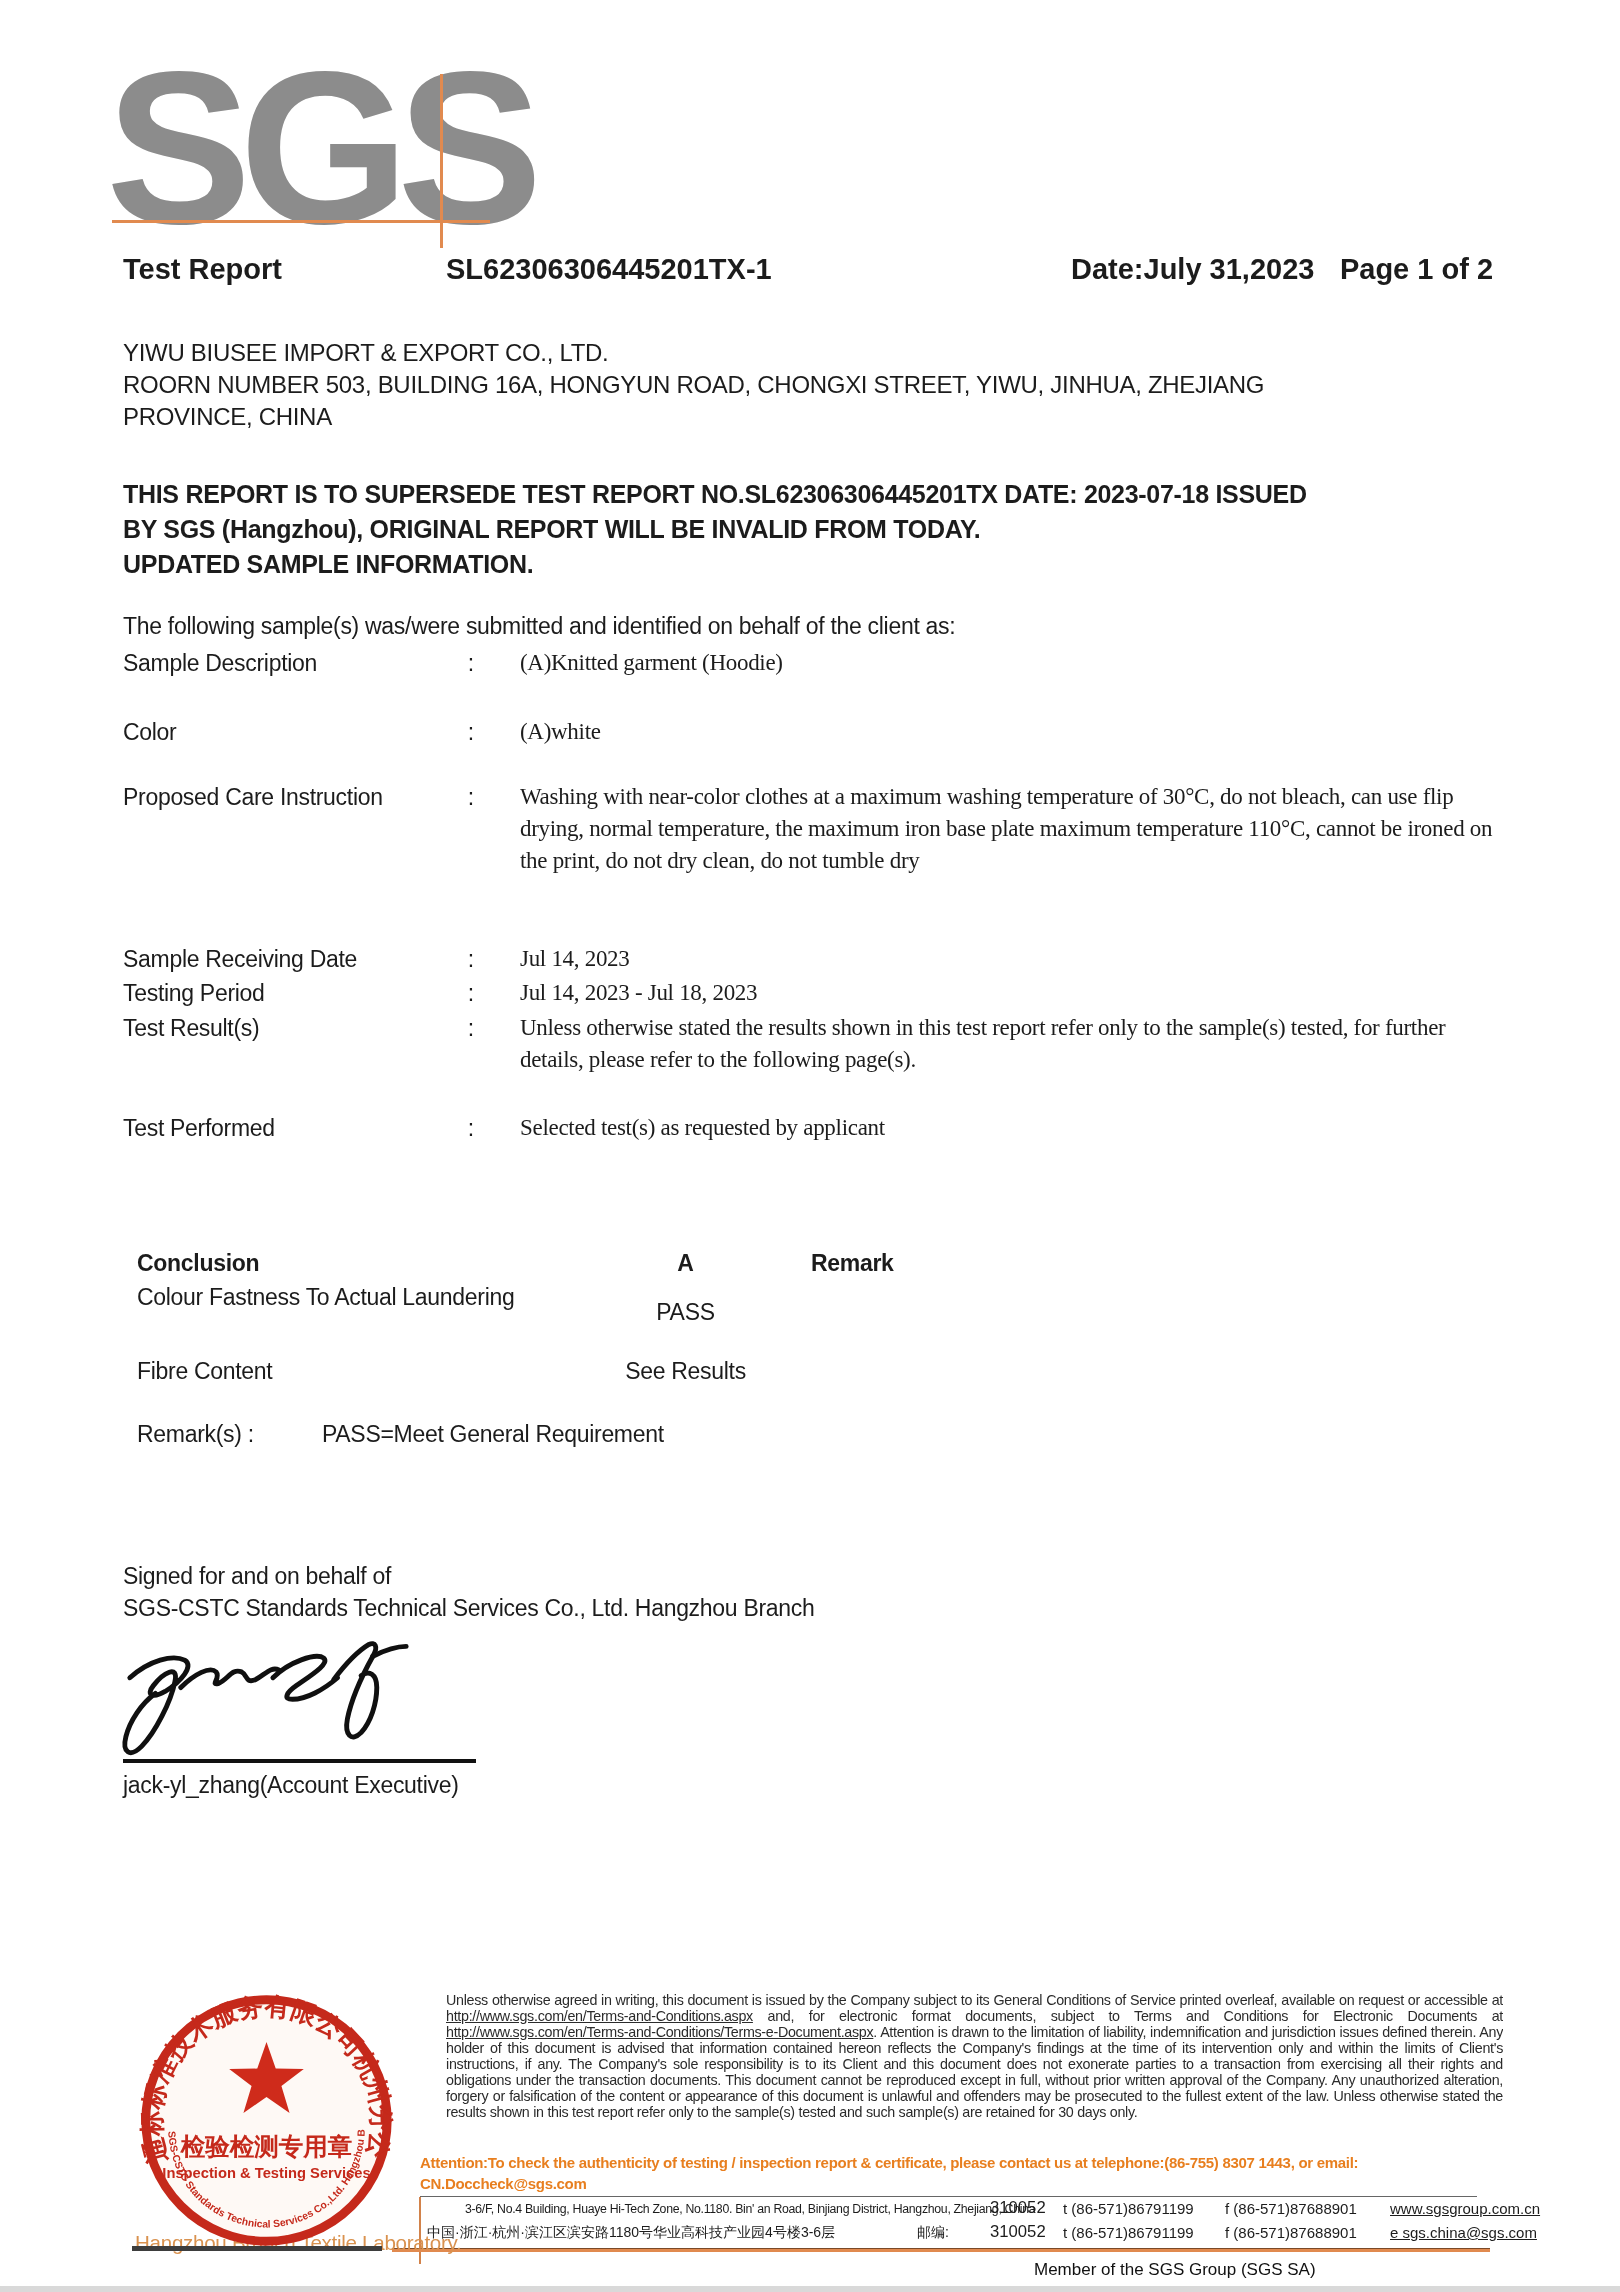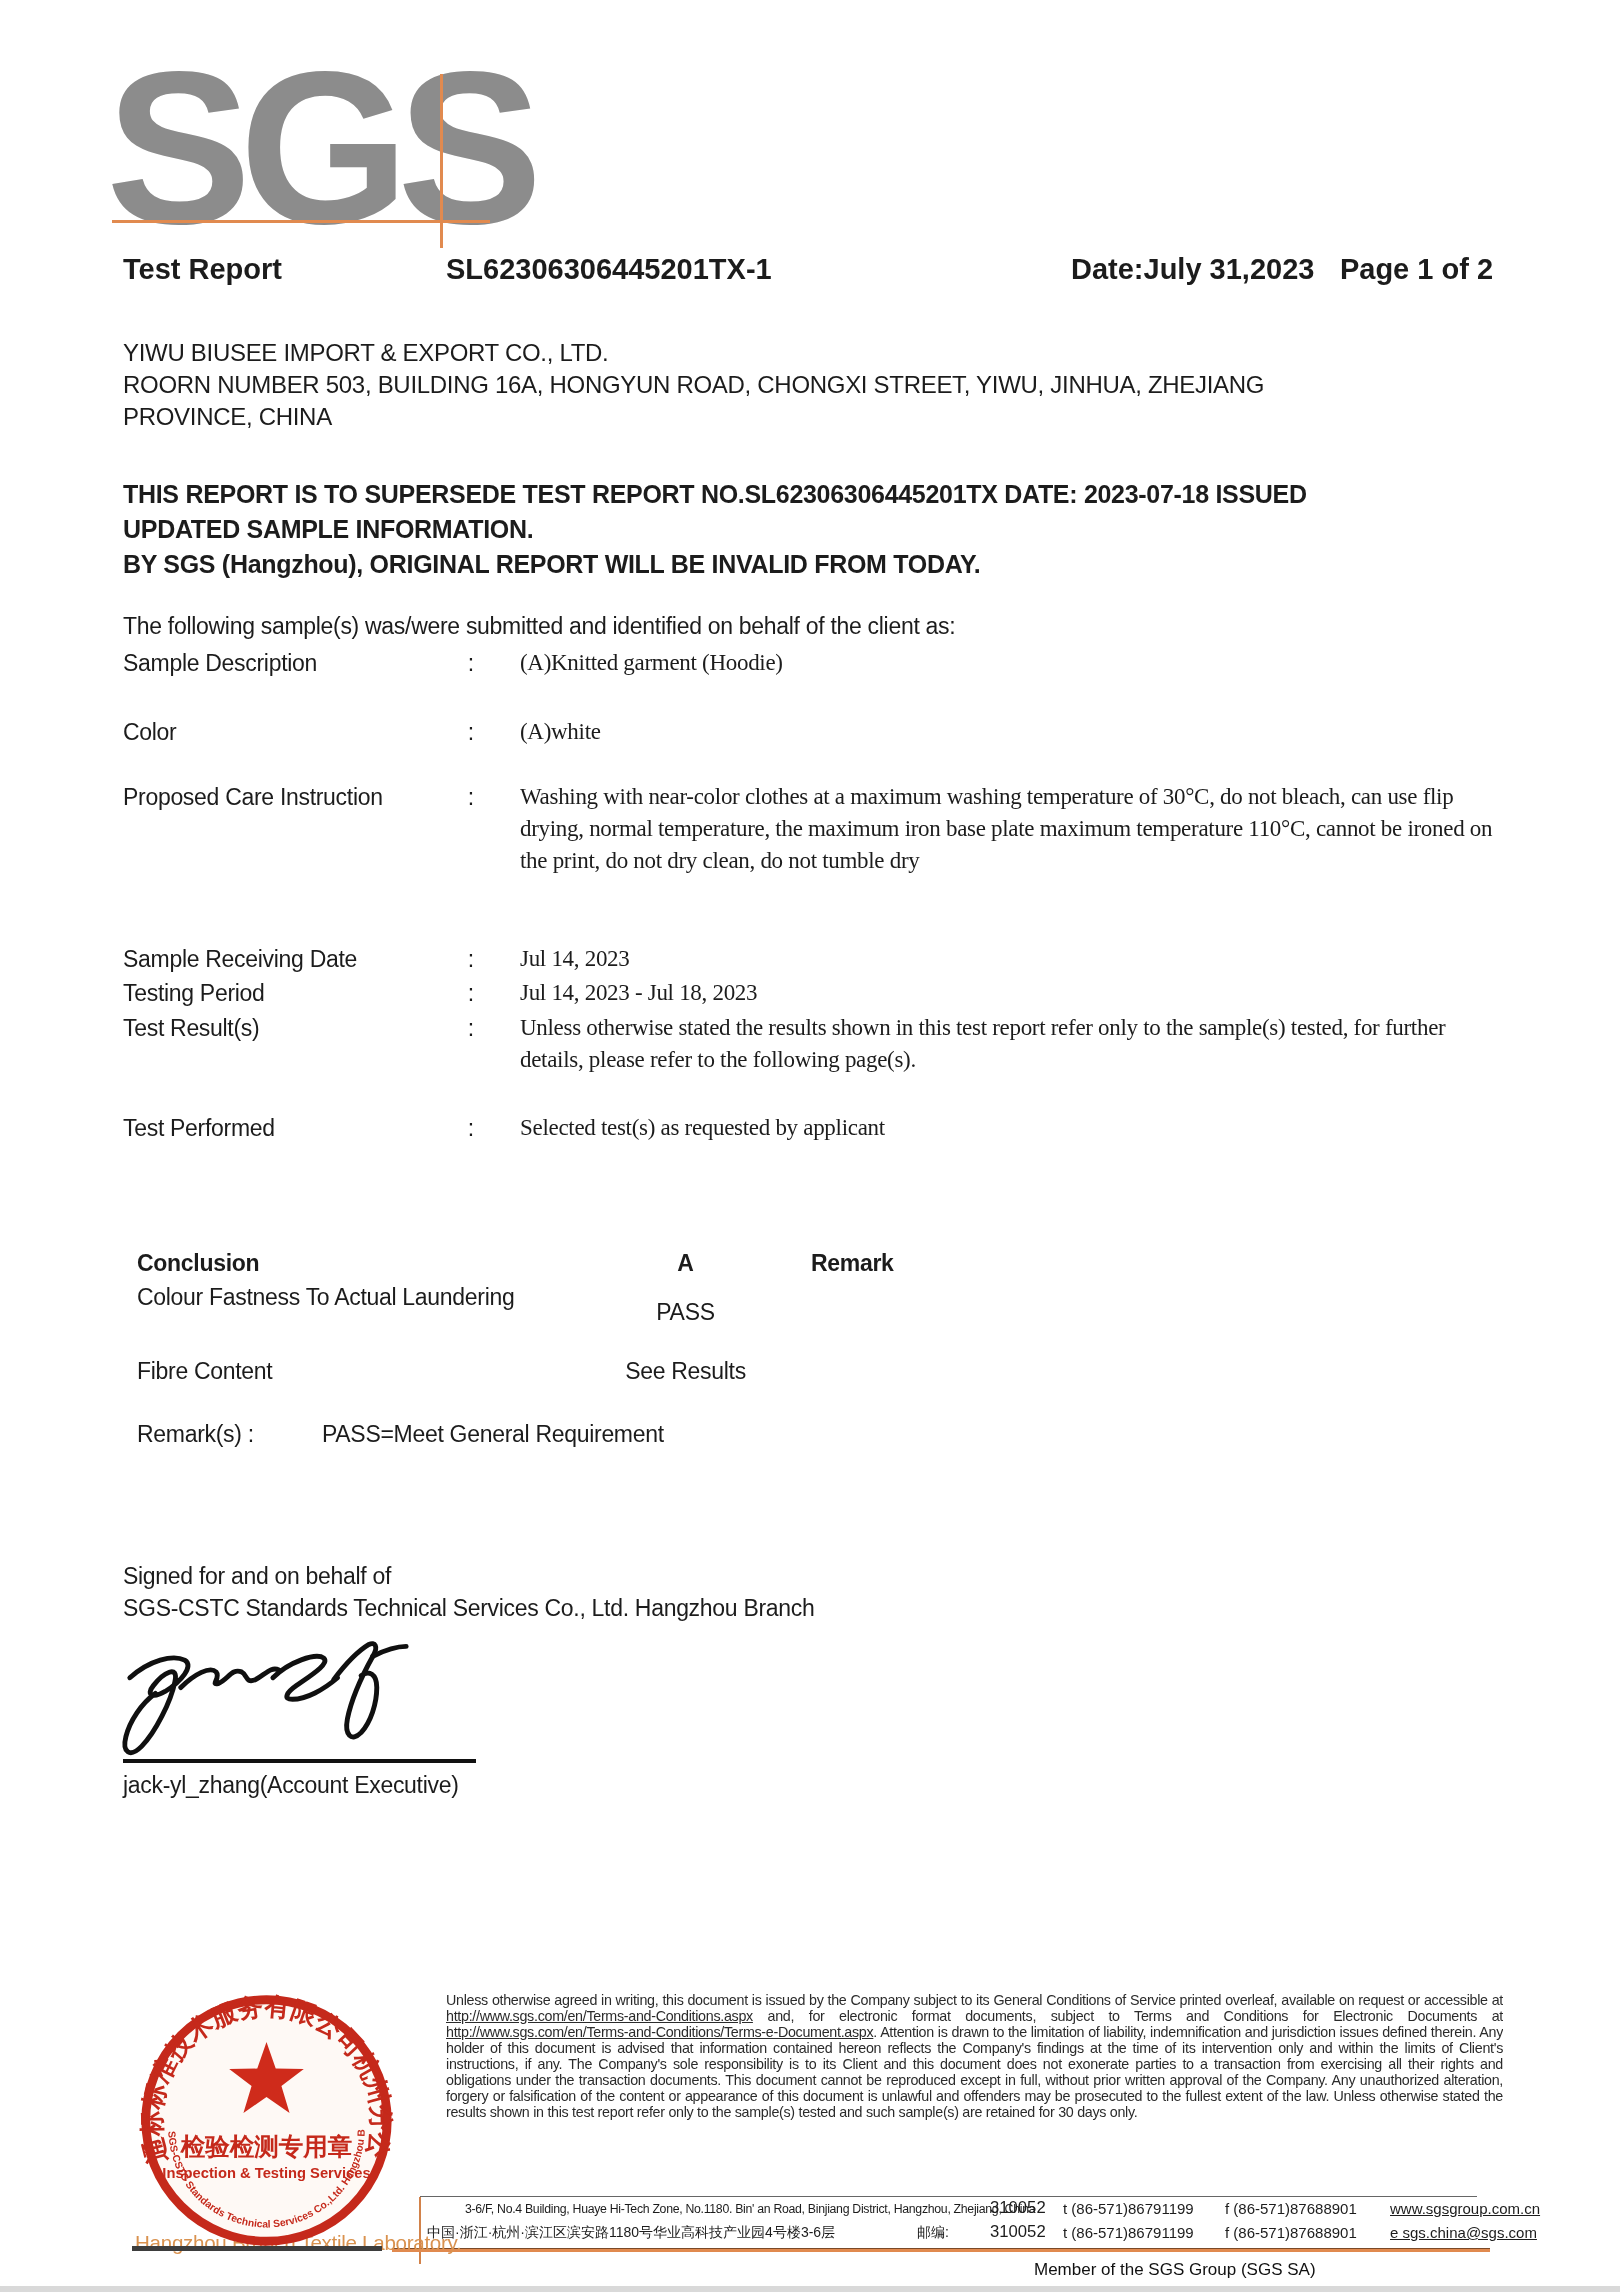--- a/index.html
+++ b/index.html
@@ -99,22 +99,22 @@
   </div>
 
   <div class="abs client narrow">
     <div>YIWU BIUSEE IMPORT &amp; EXPORT CO., LTD.</div>
     <div>ROORN NUMBER 503, BUILDING 16A, HONGYUN ROAD, CHONGXI STREET, YIWU, JINHUA, ZHEJIANG</div>
     <div>PROVINCE, CHINA</div>
   </div>
 
   <div class="abs notice narrow">
     <div>THIS REPORT IS TO SUPERSEDE TEST REPORT NO.SL62306306445201TX DATE: 2023-07-18 ISSUED</div>
+    <div>BY SGS (Hangzhou), ORIGINAL REPORT WILL BE INVALID FROM TODAY.</div>
     <div>UPDATED SAMPLE INFORMATION.</div>
-    <div>BY SGS (Hangzhou), ORIGINAL REPORT WILL BE INVALID FROM TODAY.</div>
   </div>
 
   <div class="abs intro narrow">The following sample(s) was/were submitted and identified on behalf of the client as:</div>
 
   <div class="kv narrow" style="top:647px">
     <span class="kv-label">Sample Description</span>
     <span class="kv-colon">:</span>
     <span class="kv-value">(A)Knitted garment (Hoodie)</span>
   </div>
   <div class="kv narrow" style="top:716px">
@@ -198,20 +198,21 @@
     <text font-size="10.5" font-weight="bold" fill="#c5291b">
       <textPath href="#arcBot" startOffset="2">SGS-CSTC Standards Technical Services Co.,Ltd. Hangzhou Branch</textPath>
     </text>
     <polygon fill="#cf2b1b" points="135,55 144.4,82.1 173,82.6 150.2,99.9 158.5,127.4 135,111 111.5,127.4 119.8,99.9 97,82.6 125.6,82.1"></polygon>
     <text x="135" y="170" text-anchor="middle" font-size="25" font-weight="bold" fill="#c5291b">检验检测专用章</text>
     <text x="135" y="194" text-anchor="middle" font-size="15" font-weight="bold" fill="#c5291b">Inspection &amp; Testing Services</text>
   </svg>
 
   <p class="abs fineprint narrow"><span>Unless otherwise agreed in writing, this document is issued by the Company subject to its General Conditions of Service printed overleaf, available on request or accessible at </span><span class="url">http://www.sgs.com/en/Terms-and-Conditions.aspx</span><span> and, for electronic format documents, subject to Terms and Conditions for Electronic Documents at </span><span class="url">http://www.sgs.com/en/Terms-and-Conditions/Terms-e-Document.aspx</span><span>. Attention is drawn to the limitation of liability, indemnification and jurisdiction issues defined therein. Any holder of this document is advised that information contained hereon reflects the Company's findings at the time of its intervention only and within the limits of Client's instructions, if any. The Company's sole responsibility is to its Client and this document does not exonerate parties to a transaction from exercising all their rights and obligations under the transaction documents. This document cannot be reproduced except in full, without prior written approval of the Company. Any unauthorized alteration, forgery or falsification of the content or appearance of this document is unlawful and offenders may be prosecuted to the fullest extent of the law. Unless otherwise stated the results shown in this test report refer only to the sample(s) tested and such sample(s) are retained for 30 days only.</span></p>
 
+  <div class="abs attention narrow">Attention:To check the authenticity of testing / inspection report &amp; certificate, please contact us at telephone:(86-755) 8307 1443, or email: CN.Doccheck@sgs.com</div>
 
   <div class="abs addr-divider"></div>
   <div class="abs addr-vline"></div>
 
   <div class="addr-row" style="top:2198px">
     <span class="a-en">3-6/F, No.4 Building, Huaye Hi-Tech Zone, No.1180. Bin' an Road, Binjiang District, Hangzhou, Zhejiang, China</span>
     <span class="a-post">310052</span>
     <span class="a-tel">t (86-571)86791199</span>
     <span class="a-fax">f (86-571)87688901</span>
     <span class="a-web">www.sgsgroup.com.cn</span>

